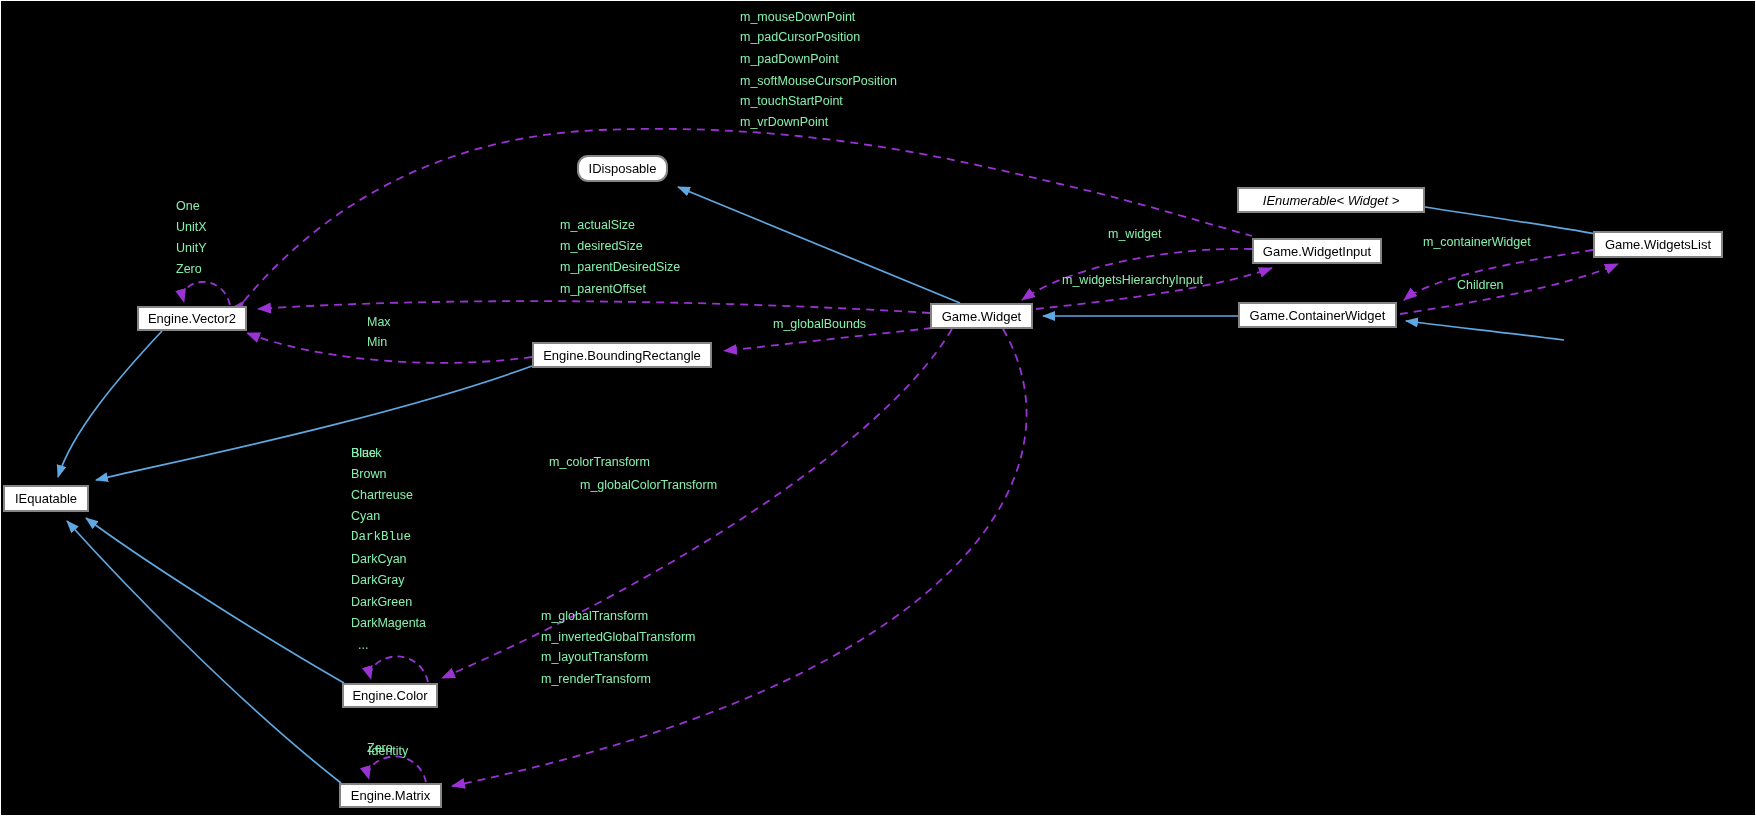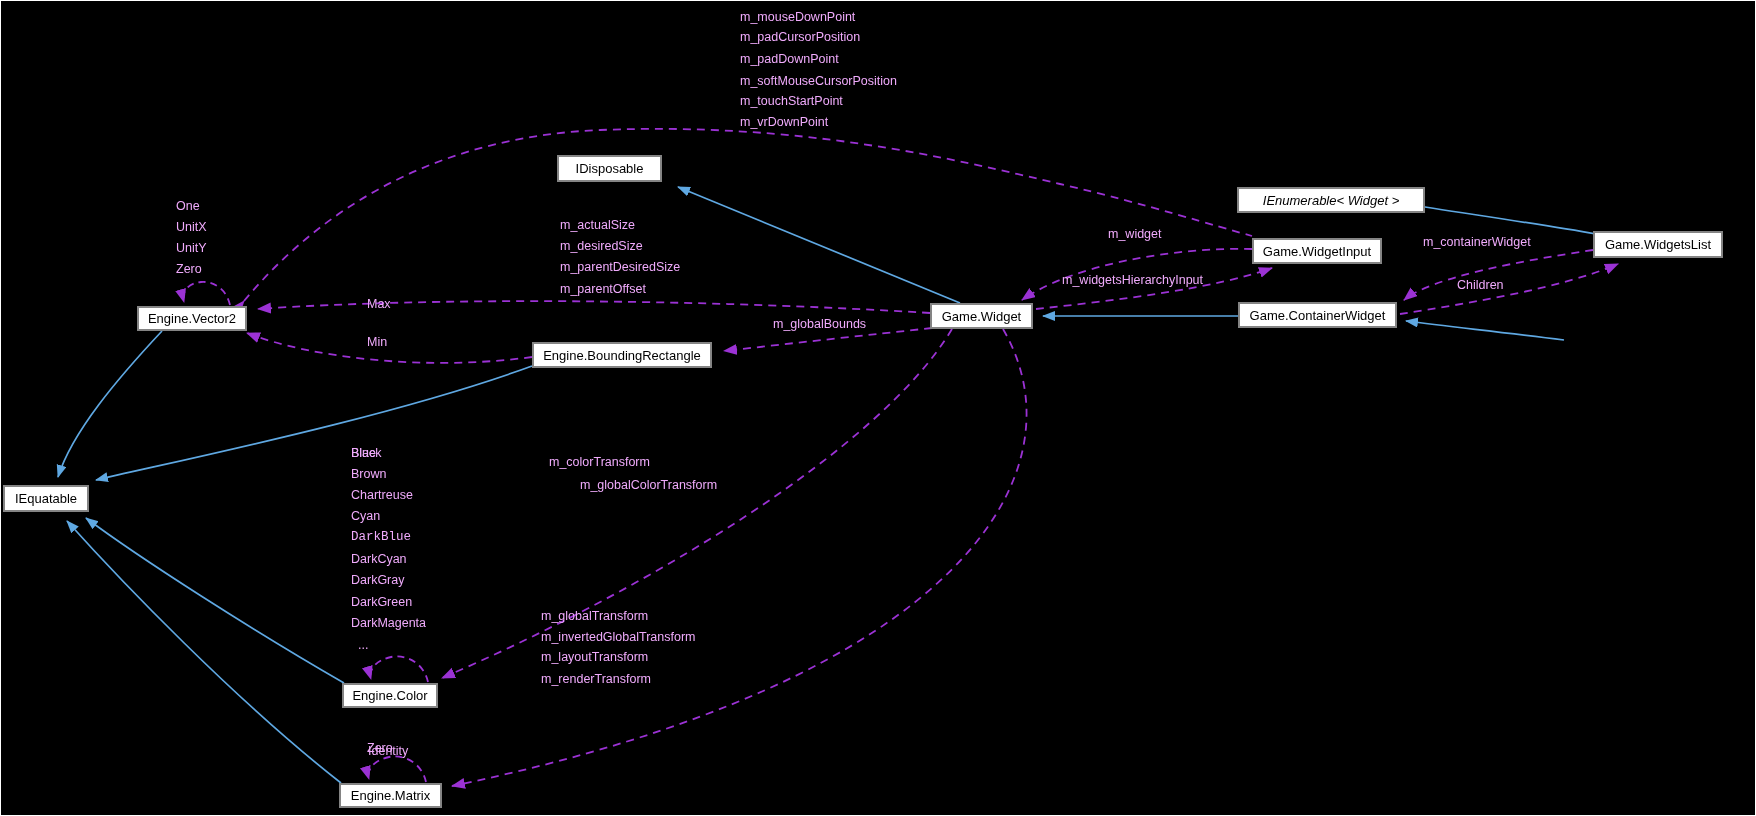--- a/index.html
+++ b/index.html
@@ -5,21 +5,21 @@
   html,body{margin:0;padding:0;background:#000;}
   #canvas{position:relative;width:1756px;height:816px;background:#000;overflow:hidden;
           font-family:"Liberation Sans","DejaVu Sans",sans-serif;}
   .frame{position:absolute;inset:0;border:1px solid #ffffff;pointer-events:none;z-index:40;}
   svg.edges{position:absolute;left:0;top:0;width:1756px;height:816px;z-index:5;}
   .node{position:absolute;box-sizing:border-box;background:#ffffff;border:2px solid #848484;
         color:#000;font-size:13px;display:flex;align-items:center;justify-content:center;
         text-align:center;white-space:nowrap;z-index:20;cursor:pointer;}
   .node.main{background:#a2a2a2;border-color:#4a4a4a;white-space:normal;line-height:19px;
              flex-direction:column;}
-  .elabel{position:absolute;color:#f0abfc;font-size:12.5px;white-space:nowrap;z-index:10;}
+  .elabel{position:absolute;color:#86efac;font-size:12.5px;white-space:nowrap;z-index:10;}
 </style>
 </head>
 <body>
 
 <div id="canvas">
   <div class="frame"></div>
 
   <svg class="edges" viewBox="0 0 1756 816">
     <defs>
       <marker id="ab" markerUnits="userSpaceOnUse" markerWidth="15" markerHeight="12" refX="12" refY="5" orient="auto">
@@ -47,21 +47,21 @@
     <path d="M 1252,249 C 1170,247 1070,266 1022,300" stroke="#9b32d4" stroke-width="1.8" stroke-dasharray="8 6" fill="none" marker-end="url(#ap)"></path>
     <path d="M 1036,309 C 1120,300 1216,288 1272,268" stroke="#9b32d4" stroke-width="1.8" stroke-dasharray="8 6" fill="none" marker-end="url(#ap)"></path>
     <path d="M 1400,314 C 1470,303 1562,288 1618,264" stroke="#9b32d4" stroke-width="1.8" stroke-dasharray="8 6" fill="none" marker-end="url(#ap)"></path>
     <path d="M 1593,250 C 1520,261 1432,277 1404,300" stroke="#9b32d4" stroke-width="1.8" stroke-dasharray="8 6" fill="none" marker-end="url(#ap)"></path>
     <path d="M 952,329 C 880,450 642,592 442,678" stroke="#9b32d4" stroke-width="1.8" stroke-dasharray="8 6" fill="none" marker-end="url(#ap)"></path>
     <path d="M 428,682 C 424,663 406,654 391,657 C 377,660 368,669 371,679" stroke="#9b32d4" stroke-width="1.8" stroke-dasharray="7 5" fill="none" marker-end="url(#ap)"></path>
     <path d="M 1003,329 C 1085,470 965,680 452,786" stroke="#9b32d4" stroke-width="1.8" stroke-dasharray="8 6" fill="none" marker-end="url(#ap)"></path>
     <path d="M 426,782 C 422,763 404,754 389,757 C 375,760 366,769 369,779" stroke="#9b32d4" stroke-width="1.8" stroke-dasharray="7 5" fill="none" marker-end="url(#ap)"></path>
   </svg>
 
-  <div class="node" style="left:557px;top:155px;width:105px;height:27px;">IDisposable</div>
+  <div class="node" style="left:577px;top:155px;width:91px;height:27px;border-radius:11px;">IDisposable</div>
   <div class="node" style="left:1237px;top:187px;width:188px;height:26px;font-style:italic;">IEnumerable&lt; Widget &gt;</div>
   <div class="node" style="left:1252px;top:238px;width:130px;height:26px;">Game.WidgetInput</div>
   <div class="node" style="left:1593px;top:231px;width:130px;height:27px;">Game.WidgetsList</div>
   <div class="node" style="left:930px;top:303px;width:103px;height:26px;">Game.Widget</div>
   <div class="node" style="left:1238px;top:302px;width:159px;height:26px;">Game.ContainerWidget</div>
   <div class="node" style="left:137px;top:306px;width:110px;height:25px;">Engine.Vector2</div>
   <div class="node" style="left:532px;top:342px;width:180px;height:26px;">Engine.BoundingRectangle</div>
   <div class="node" style="left:3px;top:485px;width:86px;height:27px;">IEquatable</div>
   <div class="node" style="left:342px;top:683px;width:96px;height:25px;">Engine.Color</div>
   <div class="node" style="left:339px;top:783px;width:103px;height:25px;">Engine.Matrix</div>
@@ -76,21 +76,21 @@
   <div class="elabel" style="left:176px;top:199px;">One</div>
   <div class="elabel" style="left:176px;top:220px;">UnitX</div>
   <div class="elabel" style="left:176px;top:241px;">UnitY</div>
   <div class="elabel" style="left:176px;top:262px;">Zero</div>
 
   <div class="elabel" style="left:560px;top:218px;">m_actualSize</div>
   <div class="elabel" style="left:560px;top:239px;">m_desiredSize</div>
   <div class="elabel" style="left:560px;top:260px;">m_parentDesiredSize</div>
   <div class="elabel" style="left:560px;top:282px;">m_parentOffset</div>
 
-  <div class="elabel" style="left:367px;top:297px;">Max</div>
+  <div class="elabel" style="left:367px;top:315px;">Max</div>
   <div class="elabel" style="left:367px;top:335px;">Min</div>
 
   <div class="elabel" style="left:773px;top:317px;">m_globalBounds</div>
 
   <div class="elabel" style="left:1108px;top:227px;">m_widget</div>
 
   <div class="elabel" style="left:1062px;top:273px;">m_widgetsHierarchyInput</div>
 
   <div class="elabel" style="left:1423px;top:235px;">m_containerWidget</div>
 

